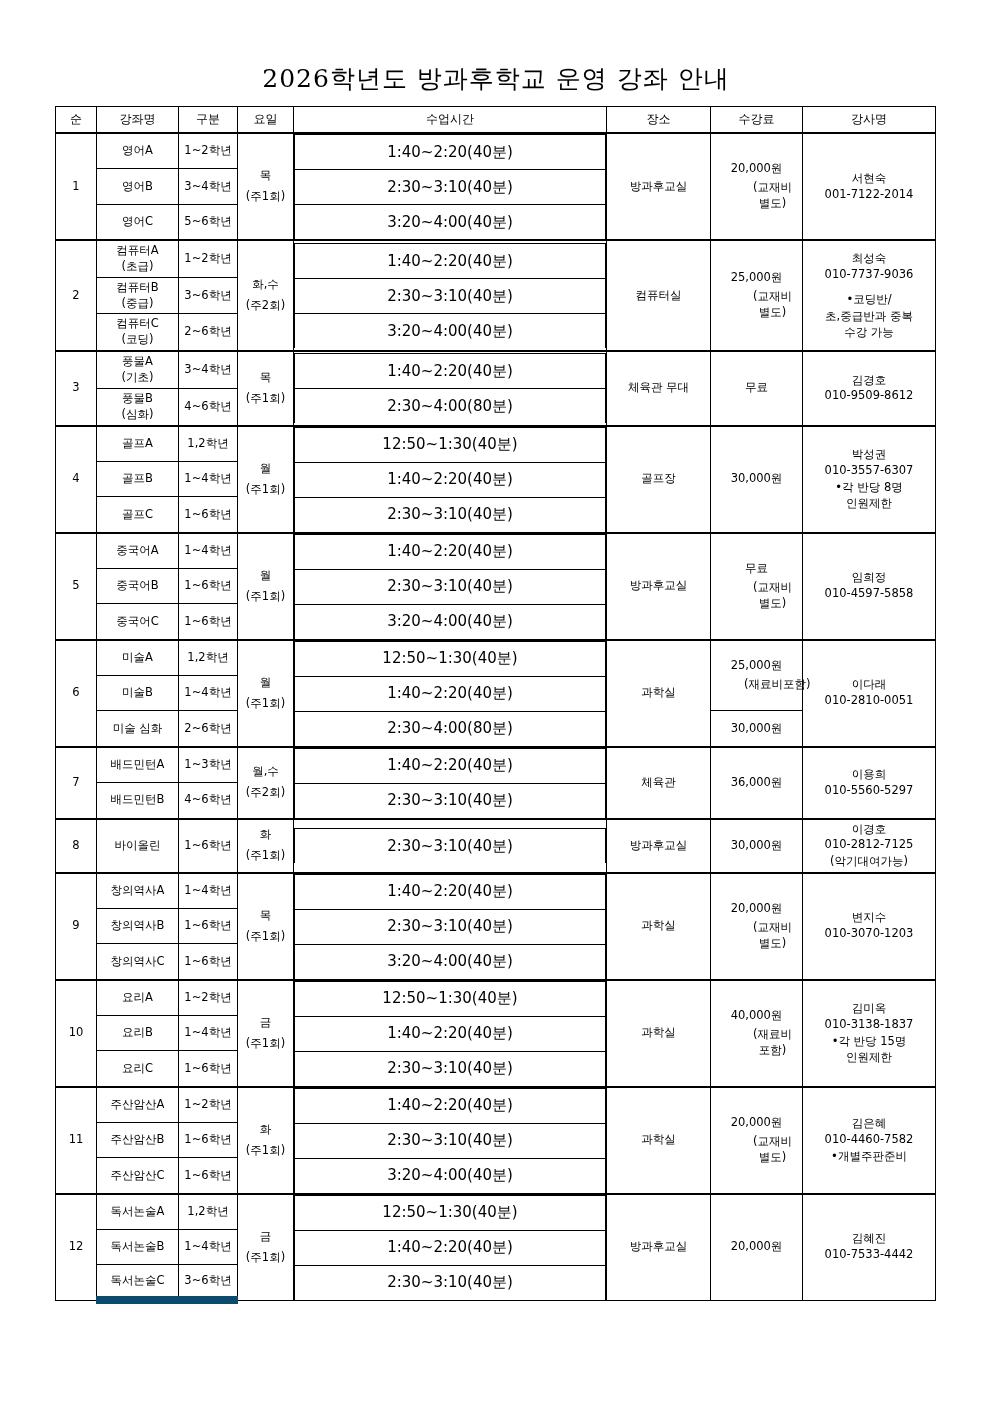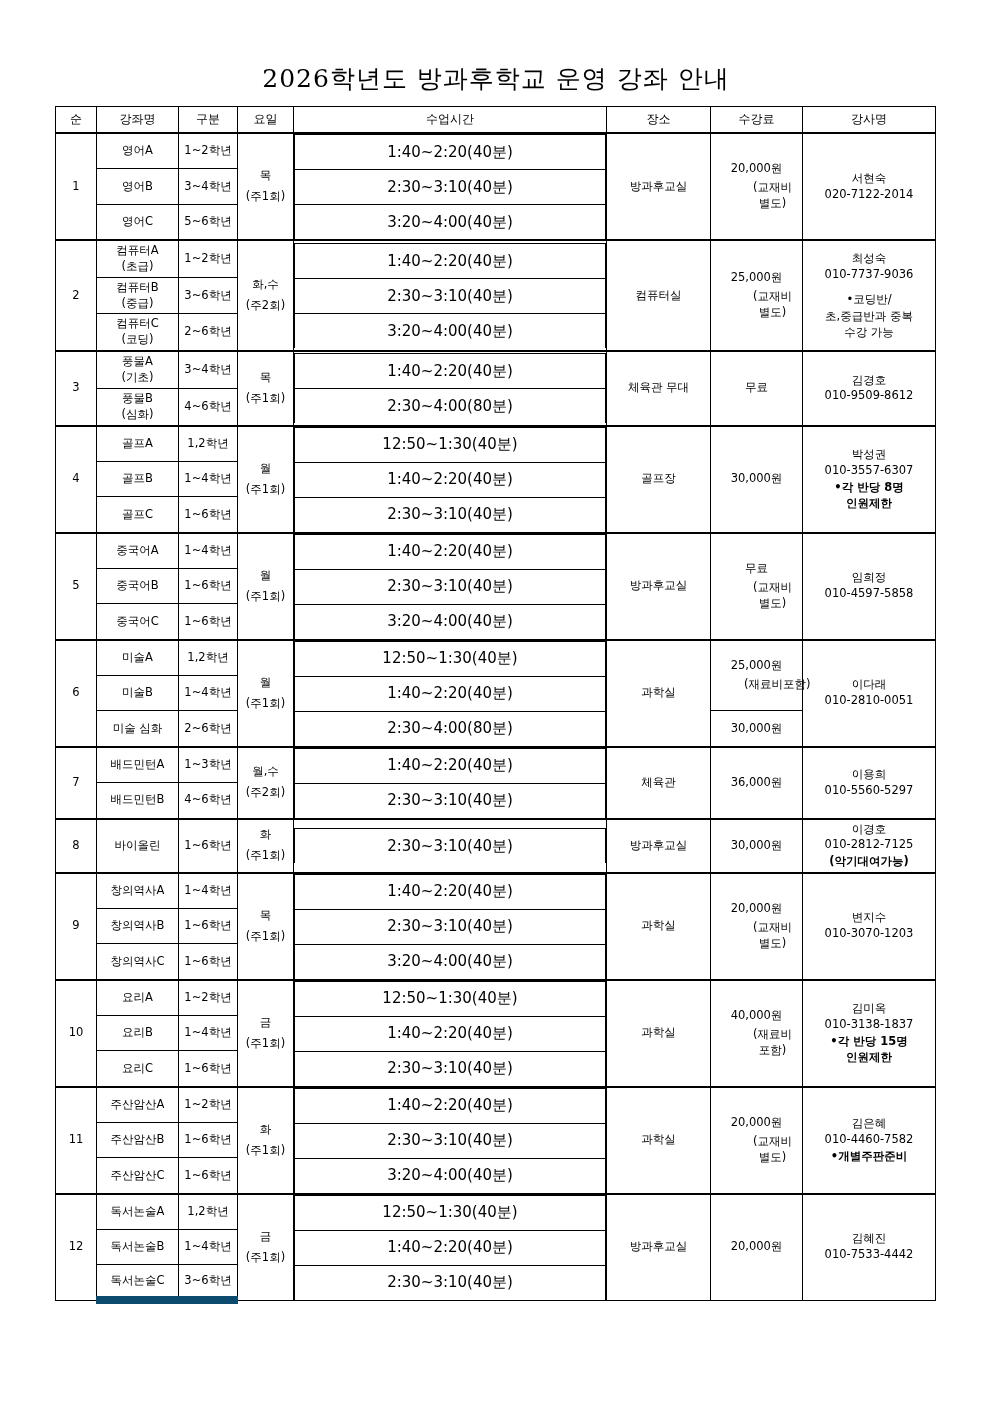--- a/index.html
+++ b/index.html
@@ -121,21 +121,20 @@
     line-height: 1.45;
   }
   .teacher-note {
     display: block;
     margin-top: 9px;
     line-height: 1.42;
   }
   .teacher-note-tight {
     display: block;
     line-height: 1.42;
-    font-weight: bold;
   }
   .day-cell .dname { display: block; }
   .day-cell .dfreq { display: block; margin-top: 5px; }
   .fee-cell .famt { display: block; }
   .fee-cell .fsub { display: block; margin-top: 3px; padding-left: 32px; }
 </style>
 </head>
 <body>
 
 <div class="page">
@@ -193,21 +192,21 @@
                 </tbody>
               </table>
             </td>
             <td rowspan="3">방과후교실</td>
             <td class="fee-cell" rowspan="3">
               <span class="famt">20,000원</span>
               <span class="fsub">(교재비 별도)</span>
             </td>
             <td rowspan="3" class="cell-multiline">
               <span class="stack">서현숙</span>
-              <span class="stack">020-7122-2014</span>
+              <span class="stack">001-7122-2014</span>
             </td>
           </tr>
           <tr style="height: 30px;">
             <td class="cell-multiline">
               <span class="stack">영어B</span>
             </td>
             <td>3~4학년</td>
           </tr>
           <tr style="height: 30px;">
             <td class="cell-multiline">

